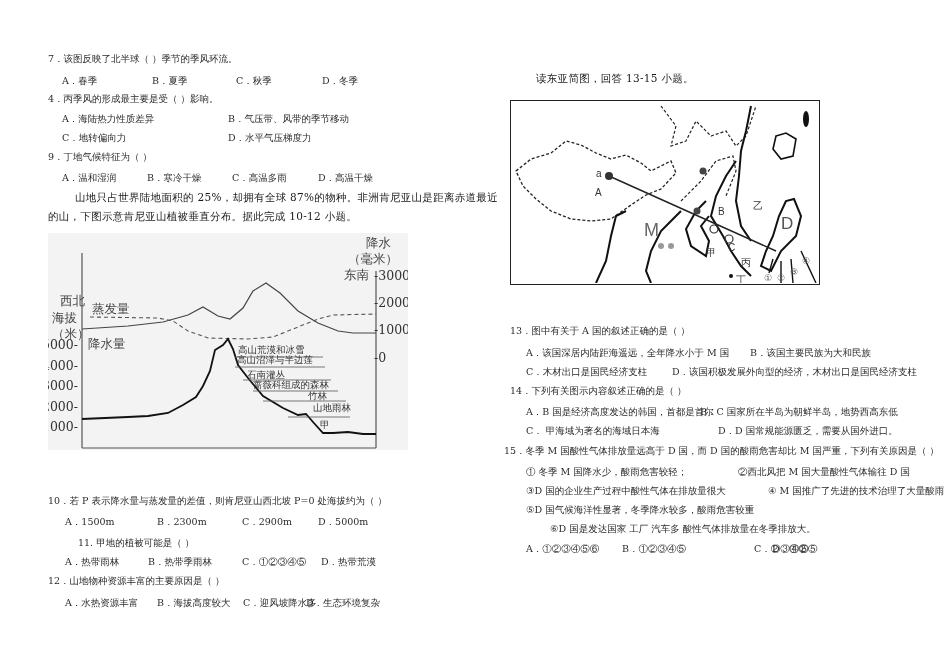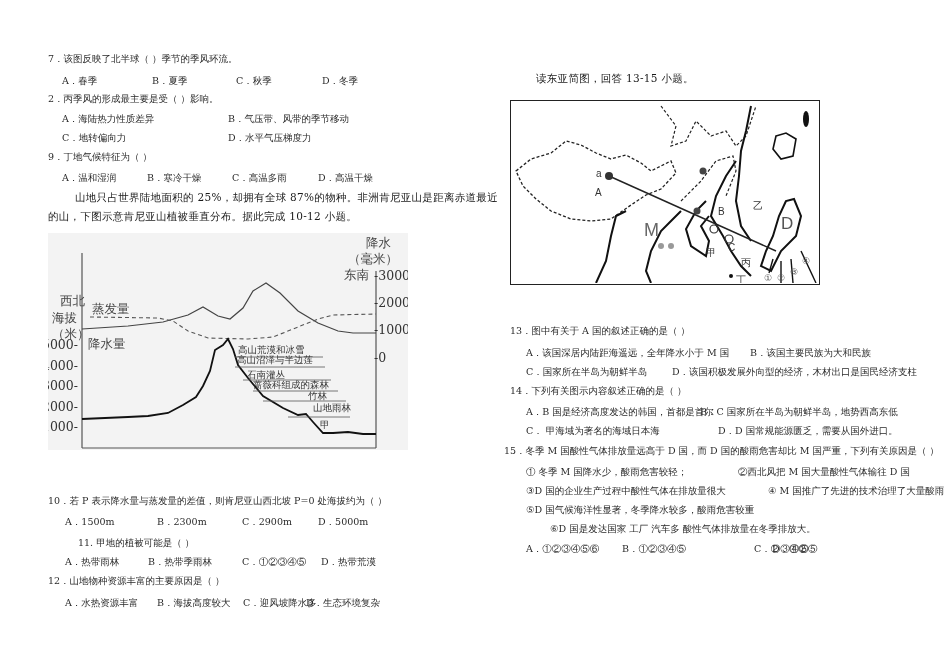--- a/index.html
+++ b/index.html
@@ -16,21 +16,21 @@
 
 <div>
   <div class="line" style="left:48px;top:53px;">7．该图反映了北半球（    ）季节的季风环流。</div>
   <div class="line" style="left:62px;top:75px;">A．春季</div>
   <div class="line" style="left:152px;top:75px;">B．夏季</div>
   <div class="line" style="left:236px;top:75px;">C．秋季</div>
   <div class="line" style="left:322px;top:75px;">D．冬季</div>
 </div>
 
 <div>
-  <div class="line" style="left:48px;top:93px;">2．丙季风的形成最主要是受（    ）影响。</div>
+  <div class="line" style="left:48px;top:93px;">4．丙季风的形成最主要是受（    ）影响。</div>
   <div class="line" style="left:62px;top:113px;">A．海陆热力性质差异</div>
   <div class="line" style="left:228px;top:113px;">B．气压带、风带的季节移动</div>
   <div class="line" style="left:62px;top:132px;">C．地转偏向力</div>
   <div class="line" style="left:228px;top:132px;">D．水平气压梯度力</div>
 </div>
 
 <div>
   <div class="line" style="left:48px;top:151px;">9．丁地气候特征为（    ）</div>
   <div class="line" style="left:62px;top:172px;">A．温和湿润</div>
   <div class="line" style="left:147px;top:172px;">B．寒冷干燥</div>
@@ -181,21 +181,21 @@
       <text x="279" y="174">③</text>
       <text x="291" y="163">④</text>
     </g>
   </svg>
 </div>
 
 <div>
   <div class="line" style="left:510px;top:325px;">13．图中有关于 A 国的叙述正确的是（    ）</div>
   <div class="line" style="left:526px;top:347px;">A．该国深居内陆距海遥远，全年降水小于 M 国</div>
   <div class="line" style="left:750px;top:347px;">B．该国主要民族为大和民族</div>
-  <div class="line" style="left:526px;top:366px;">C．国家所在半岛为朝鲜半岛</div>
+  <div class="line" style="left:526px;top:366px;">C．木材出口是国民经济支柱</div>
   <div class="line" style="left:672px;top:366px;">D．该国积极发展外向型的经济，木材出口是国民经济支柱</div>
 </div>
 
 <div>
   <div class="line" style="left:510px;top:385px;">14．下列有关图示内容叙述正确的是（    ）</div>
   <div class="line" style="left:526px;top:406px;">A．B 国是经济高度发达的韩国，首都是首尔</div>
   <div class="line" style="left:700px;top:406px;">B．C 国家所在半岛为朝鲜半岛，地势西高东低</div>
   <div class="line" style="left:526px;top:425px;">C．  甲海域为著名的海域日本海</div>
   <div class="line" style="left:718px;top:425px;">D．D 国常规能源匮乏，需要从国外进口。</div>
 </div>

